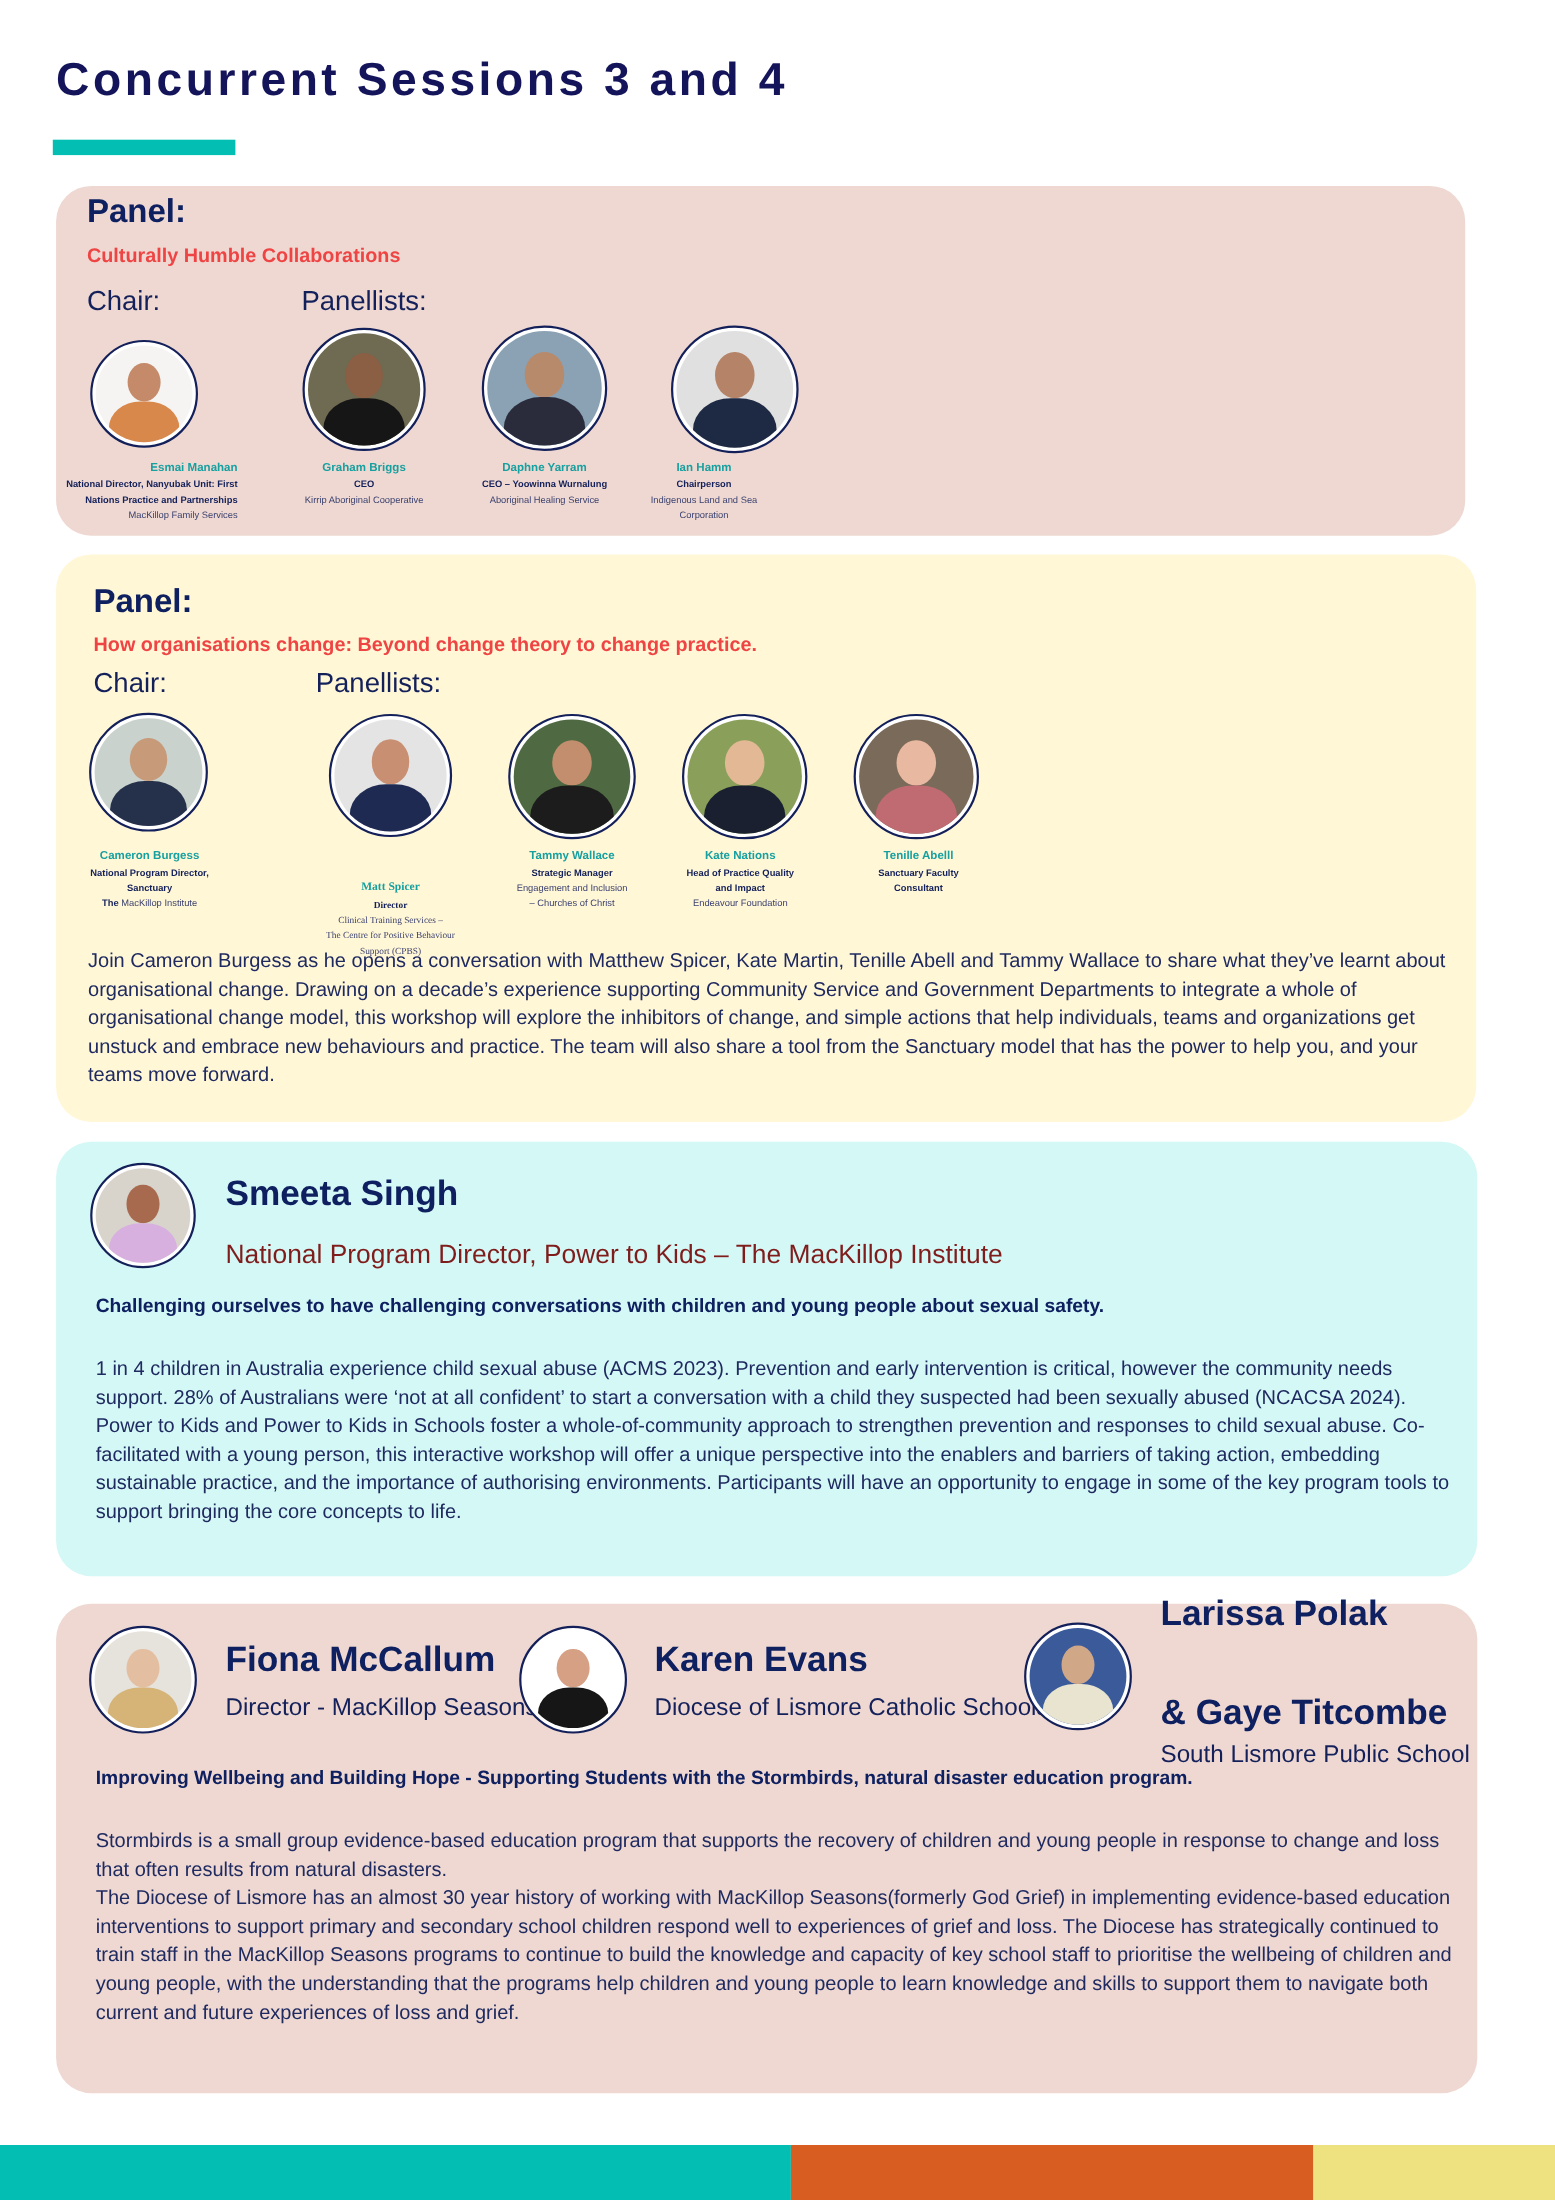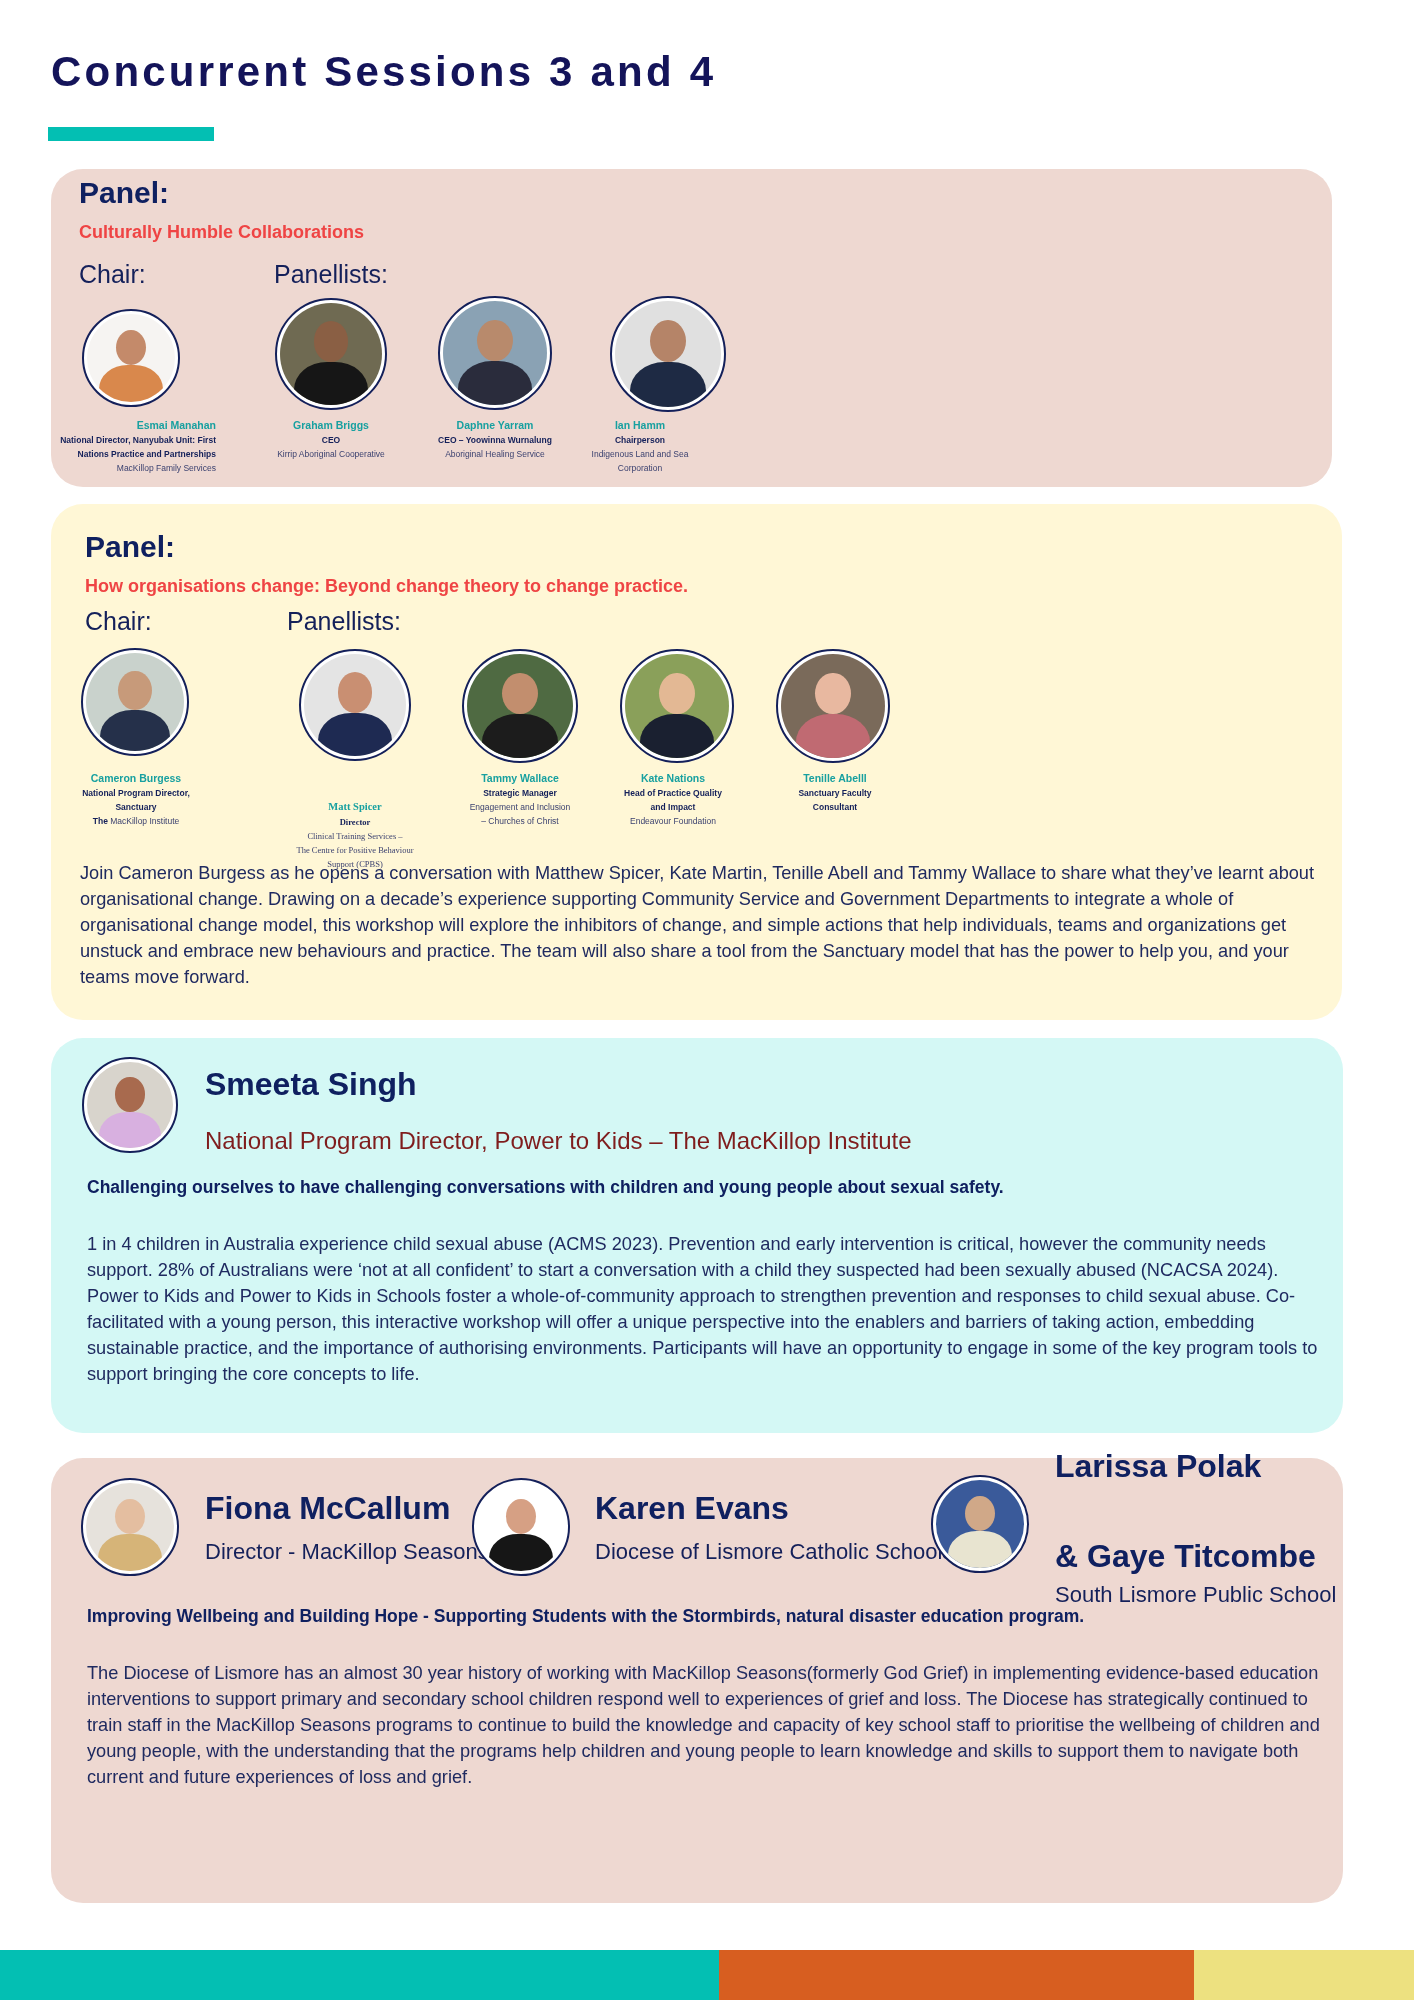--- a/index.html
+++ b/index.html
@@ -214,18 +214,19 @@
       <div class="head" style="background:#d0a888;"></div>
       <div class="body" style="background:#e8e4d0;"></div>
     </div>
 </div>
 <div class="abs speaker-name" style="left:1055px;top:1448px;">Larissa Polak</div>
 <div class="abs speaker-name" style="left:1055px;top:1538px;">&amp; Gaye Titcombe</div>
 <div class="abs speaker-org" style="left:1055px;top:1582px;">South Lismore Public School</div>
 
 <div class="abs session-title" style="left:87px;top:1606px;">Improving Wellbeing and Building Hope - Supporting Students with the Stormbirds, natural disaster education program.</div>
 <div class="abs body-text" style="left:87px;top:1660px;width:1245px;">
+  <div>Stormbirds is a small group evidence-based education program that supports the recovery of children and young people in response to change and loss that often results from natural disasters.</div>
   <div>The Diocese of Lismore has an almost 30 year history of working with MacKillop Seasons(formerly God Grief) in implementing evidence-based education interventions to support primary and secondary school children respond well to experiences of grief and loss. The Diocese has strategically continued to train staff in the MacKillop Seasons programs to continue to build the knowledge and capacity of key school staff to prioritise the wellbeing of children and young people, with the understanding that the programs help children and young people to learn knowledge and skills to support them to navigate both current and future experiences of loss and grief.</div>
 </div>
 
 <div class="footer-seg" style="left: 0px; width: 719px; background: rgb(3, 191, 179);"></div>
 <div class="footer-seg" style="left: 719px; width: 475px; background: rgb(215, 94, 32);"></div>
 <div class="footer-seg" style="left: 1194px; width: 220px; background: rgb(237, 225, 128);"></div>
 
 </body></html>

